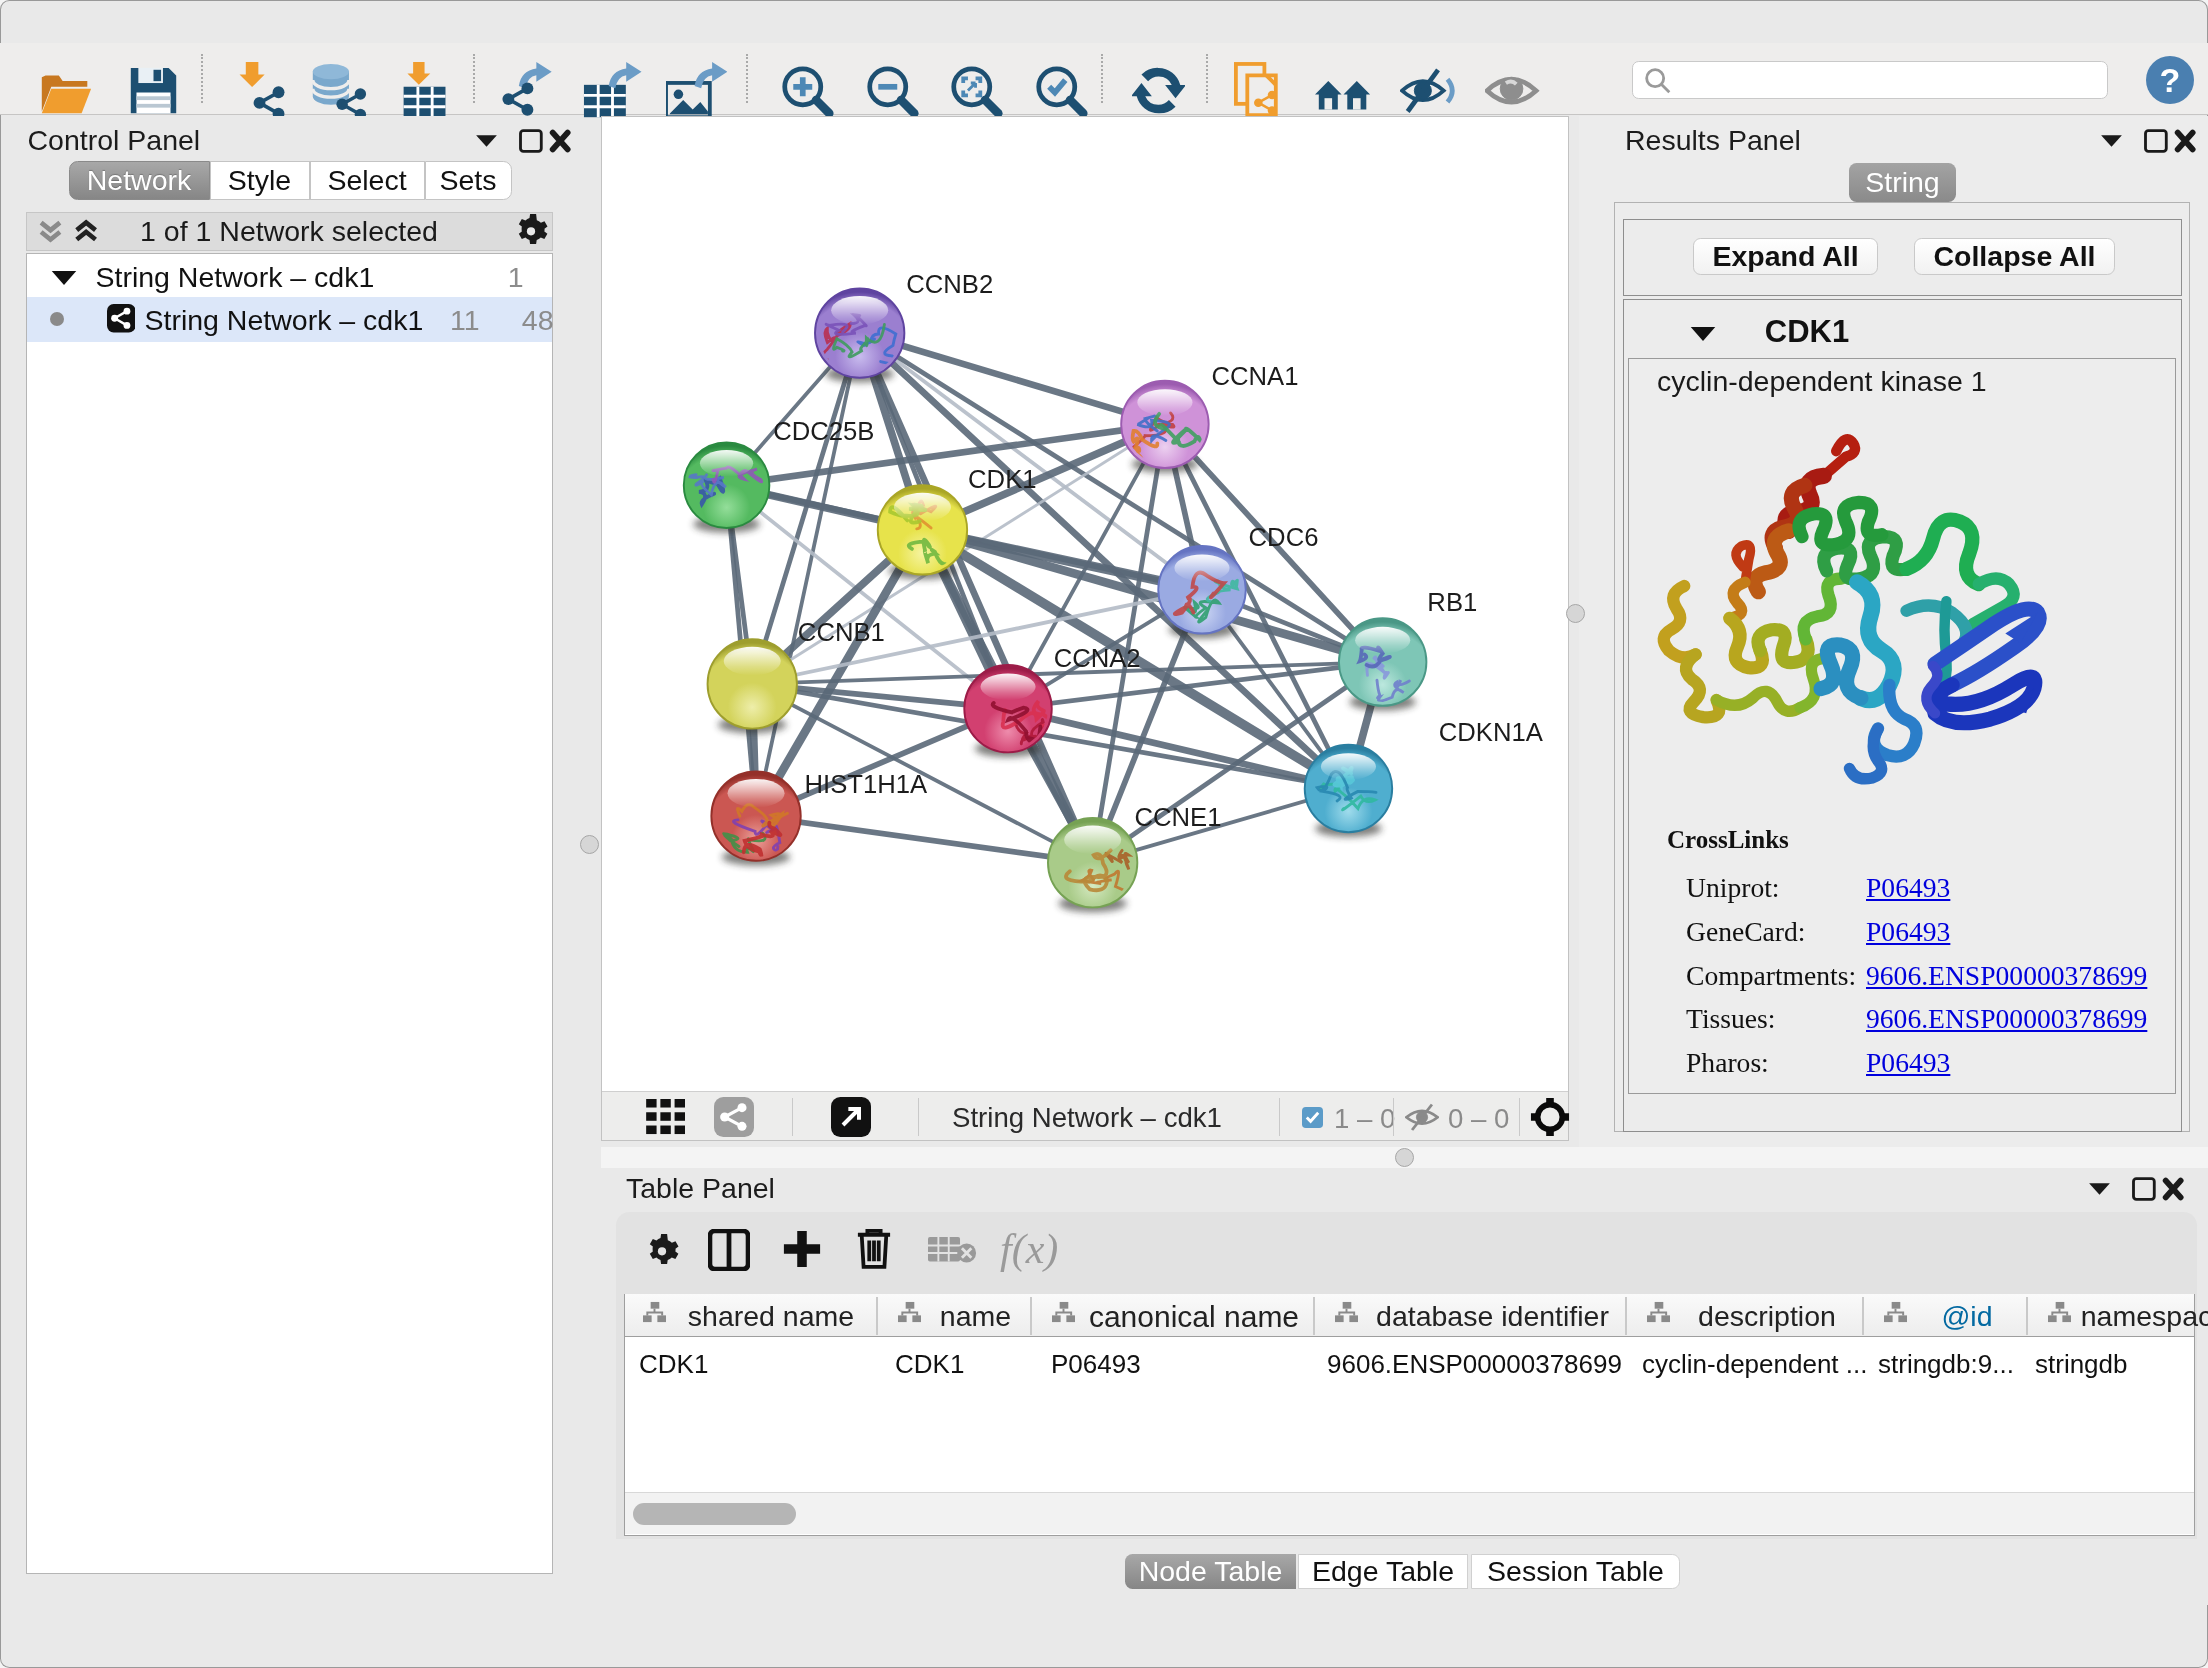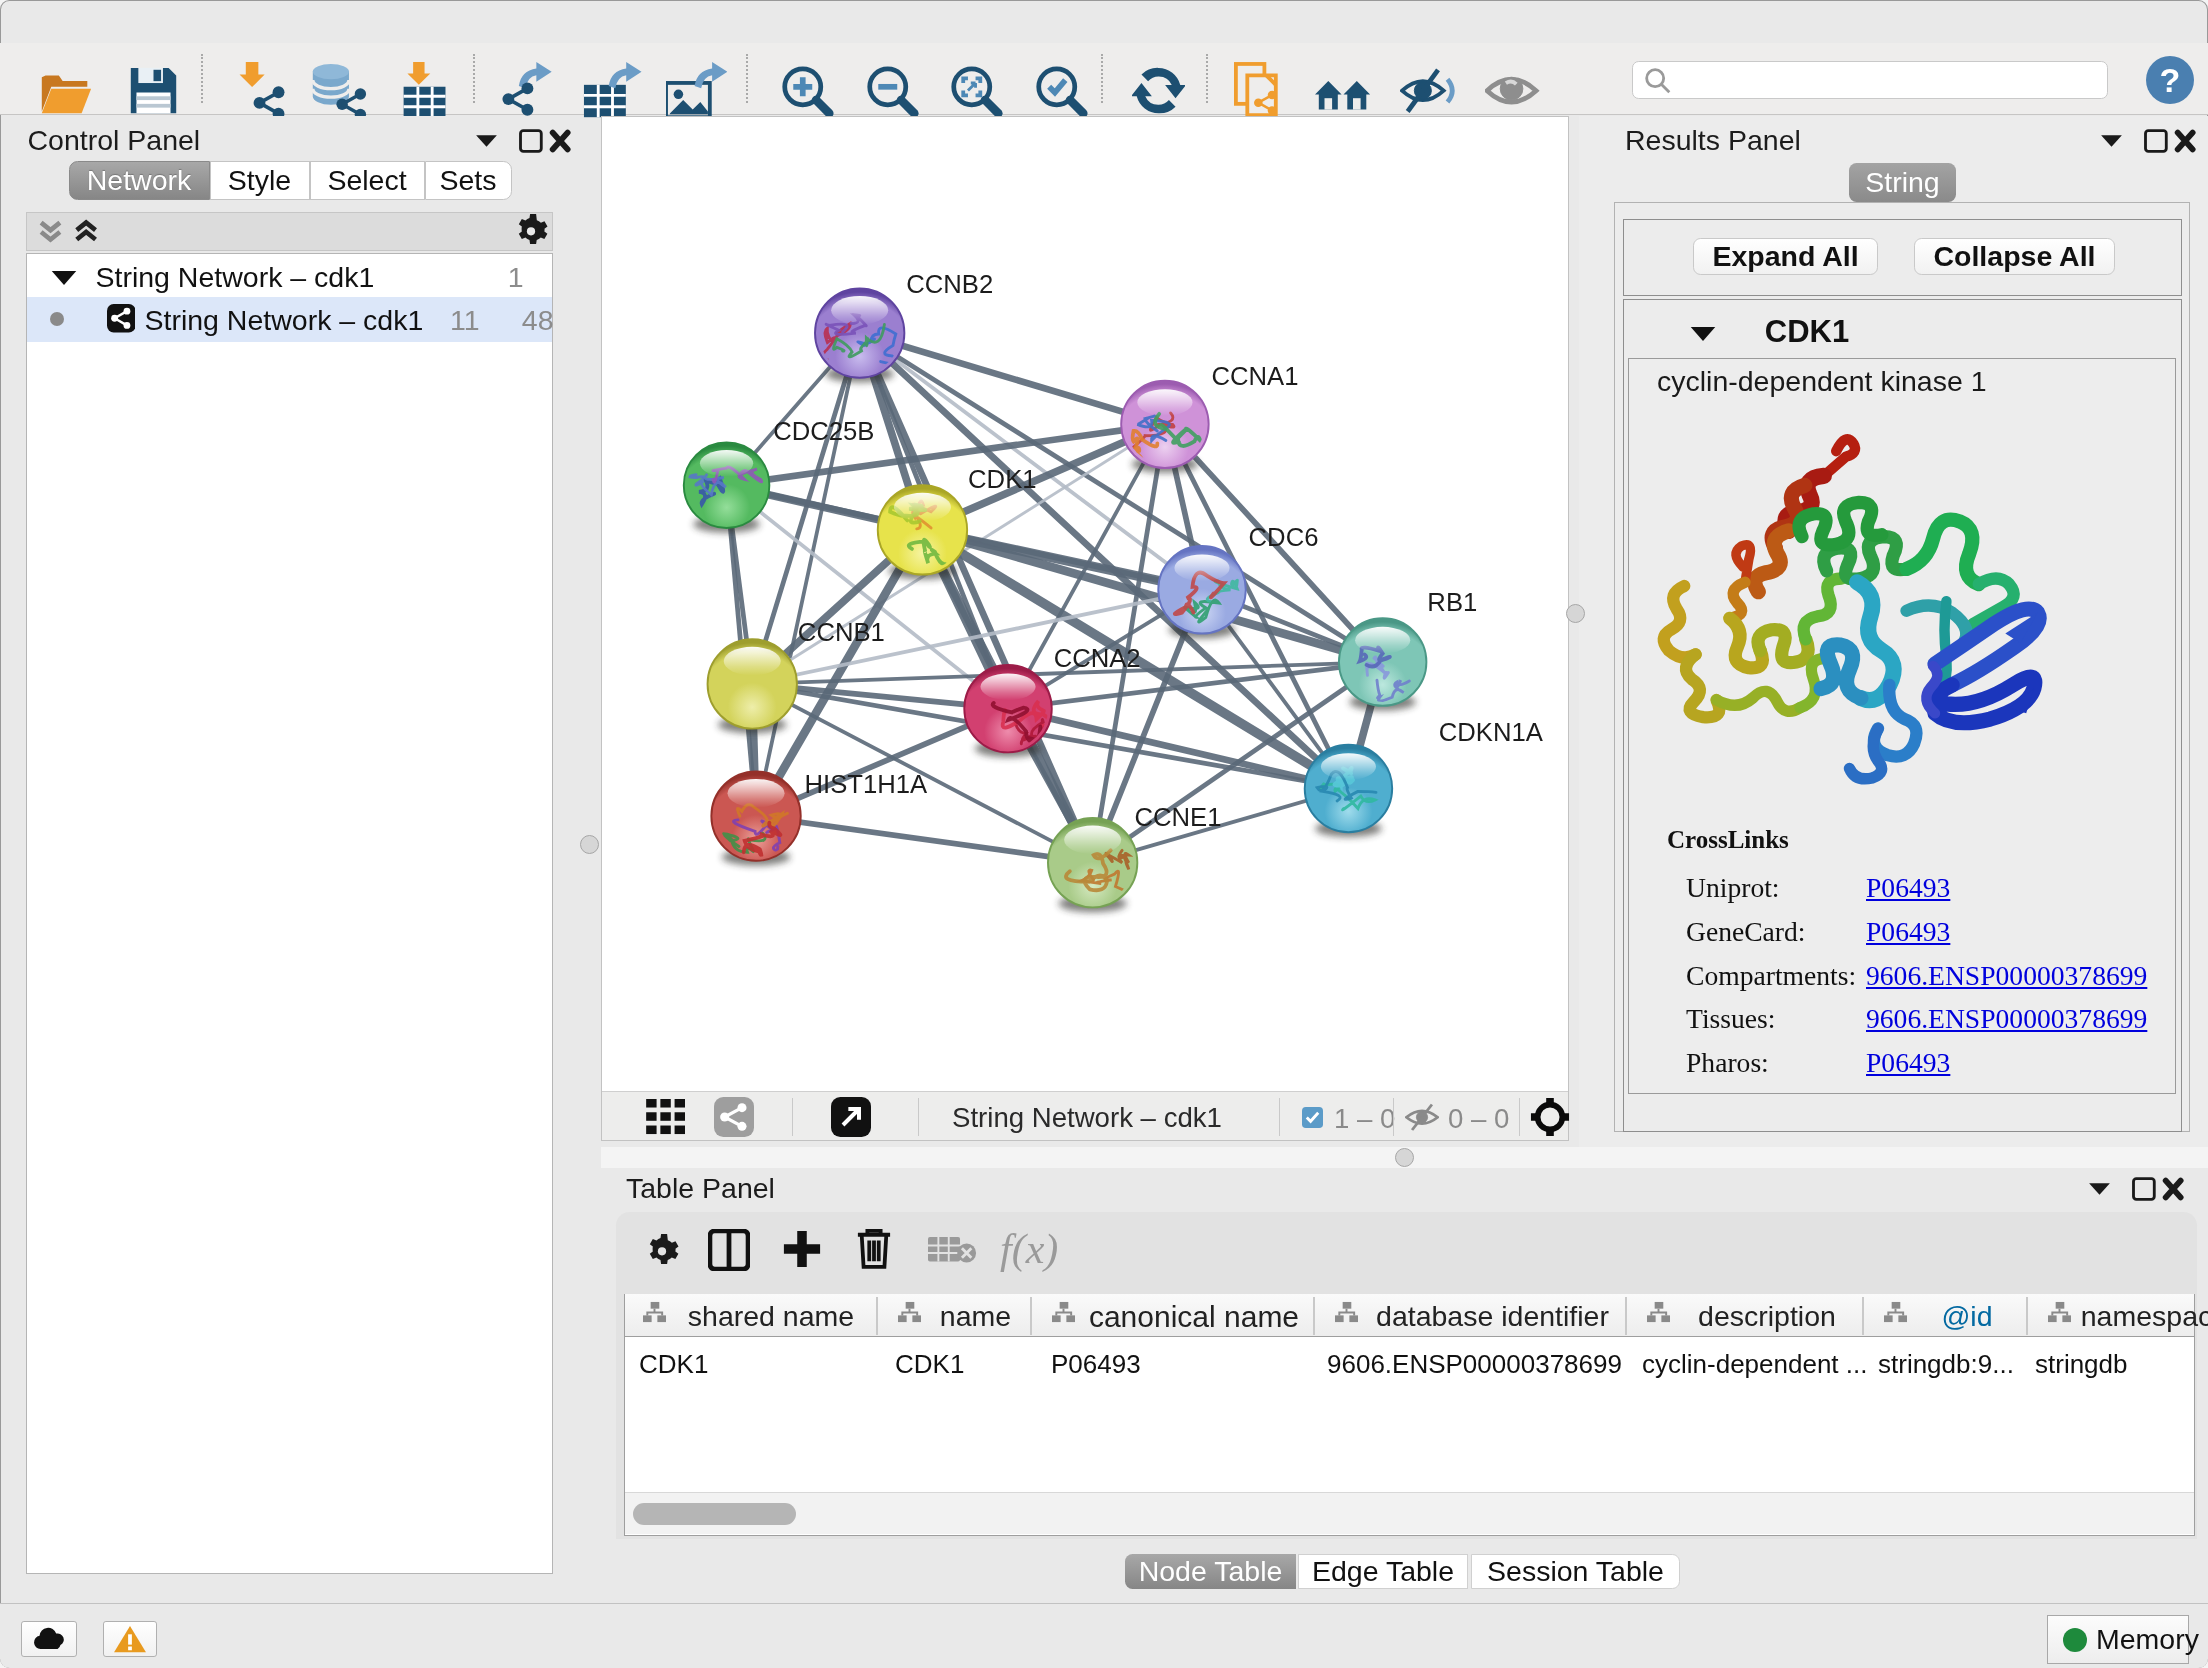--- a/index.html
+++ b/index.html
@@ -211,20 +211,21 @@
 <div class="seg" style="left:415px;width:87px;border-radius:0 8.6px 8.6px 0;">Sets</div>
 <div class="abs" style="left:16px;top:96px;width:527px;height:39px;background:#dcdcdc;border:1px solid #c6c6c6;"></div>
 <svg class="abs" style="left:25px;top:101px;" width="76" height="30" viewBox="0 0 80 32">
 <g fill="none" stroke="#8a8a8a" stroke-width="5">
           <path d="M6 6 L16 14 L26 6 M6 16 L16 24 L26 16"></path>
         </g>
 <g fill="none" stroke="#222" stroke-width="5">
           <path d="M44 14 L54 6 L64 14 M44 24 L54 16 L64 24"></path>
         </g>
 </svg>
+<div class="abs" style="left:16px;top:99px;width:527px;text-align:center;font-size:28.5px;color:#1a1a1a;">1 of 1 Network selected</div>
 <svg class="abs" style="left:502px;top:95px;" width="38" height="38" viewBox="0 0 24 24">
         <path fill="#1a1a1a" d="M12 8a4 4 0 1 0 0 8 4 4 0 0 0 0-8zm9 4c0-.6-.05-1.1-.14-1.6l2-1.6-2-3.5-2.4 1a7.5 7.5 0 0 0-2.7-1.6L15.3.6h-4l-.4 2.6a7.5 7.5 0 0 0-2.7 1.6l-2.4-1-2 3.5 2 1.6c-.1.5-.15 1-.15 1.6s.05 1.1.14 1.6l-2 1.6 2 3.5 2.4-1a7.5 7.5 0 0 0 2.7 1.6l.4 2.6h4l.4-2.6a7.5 7.5 0 0 0 2.7-1.6l2.4 1 2-3.5-2-1.6c.1-.5.14-1 .14-1.6z" transform="translate(0.7,1.4) scale(0.95)"></path>
         <circle cx="12" cy="12.8" r="2.6" fill="#e9e9e9"></circle>
       </svg>
 <div class="abs" style="left:16px;top:137px;width:527px;height:1321px;background:#fff;border:1px solid #b5b5b5;"></div>
 <svg class="abs" style="left:38px;top:150px;" width="32" height="25" viewBox="0 0 34 26">
         <path d="M4 5 L30 5 L17 20 Z" fill="#111"></path>
       </svg>
 <div class="abs" style="left:86px;top:145px;font-size:28.5px;color:#111;">String Network – cdk1</div>
 <div class="abs" style="left:476px;top:145px;width:38px;text-align:right;font-size:28.5px;color:#8c8c8c;">1</div>
@@ -765,36 +766,18 @@
 <div class="abs" style="left:726px;top:181px;font-size:26px;color:#111;white-space:nowrap;">9606.ENSP00000378699</div>
 <div class="abs" style="left:1041px;top:181px;font-size:26px;color:#111;white-space:nowrap;">cyclin-dependent ...</div>
 <div class="abs" style="left:1277px;top:181px;font-size:26px;color:#111;white-space:nowrap;">stringdb:9...</div>
 <div class="abs" style="left:1434px;top:181px;font-size:26px;color:#111;white-space:nowrap;">stringdb</div>
 <div class="abs" style="left:24px;top:324px;width:1569px;height:42px;background:#f2f2f2;border-top:1px solid #d8d8d8;"></div>
 <div class="abs" style="left:32px;top:335px;width:163px;height:22px;background:#b5b5b5;border-radius:11.4px;"></div>
 <div class="abs" style="left:524px;top:386px;width:171px;height:35px;background:linear-gradient(#a8a8a8,#868686);border-radius:7.6px 0 0 7.6px;color:#fff;font-size:28.5px;text-align:center;line-height:35px;">Node Table</div>
 <div class="abs" style="left:697px;top:386px;width:170px;height:35px;background:#fff;border:1px solid #d0d0d0;color:#111;font-size:28.5px;text-align:center;line-height:33px;">Edge Table</div>
 <div class="abs" style="left:870px;top:386px;width:209px;height:35px;background:#fff;border:1px solid #d0d0d0;border-radius:0 7.6px 7.6px 0;color:#111;font-size:28.5px;text-align:center;line-height:33px;">Session Table</div>
   </div>
-  <div id="statusbar">
-    <div class="abs btn" style="left:21px;top:17px;width:56px;height:36px;border-radius:2.9px;border-color:#b0b0b0;">
-<svg width="38" height="27" viewBox="0 0 40 28" style="position:absolute;left:8.6px;top:3.8px;">
-          <path d="M10 24 a7 7 0 0 1 -1-13.9 a9 9 0 0 1 17.5-2.3 a6.5 6.5 0 0 1 4.5 12.1 a6 6 0 0 1 -3 4.1 Z" fill="#111"></path>
-        </svg>
-      </div>
-<div class="abs btn" style="left:103px;top:17px;width:54px;height:36px;border-radius:2.9px;border-color:#b0b0b0;">
-<svg width="36" height="30" viewBox="0 0 38 32" style="position:absolute;left:7.6px;top:1.9px;">
-          <path d="M19 2 L36 30 L2 30 Z" fill="#e89a1f"></path>
-          <rect x="17" y="11" width="4" height="11" fill="#fff"></rect>
-          <rect x="17" y="24" width="4" height="4" fill="#fff"></rect>
-        </svg>
-      </div>
-<div class="abs" style="left:2047px;top:10.5px;width:142px;height:49px;background:linear-gradient(#fcfcfc,#ededed);border:1.9px solid #a8a8a8;">
-<div style="position:absolute;left:15px;top:12.4px;width:24px;height:24px;border-radius:50%;background:#1e8a3c;"></div>
-<div style="position:absolute;left:48px;top:7.6px;font-size:28.5px;color:#111;">Memory</div>
-      </div>
-  </div>
   <div class="abs" style="left:580px;top:835px;width:19px;height:19px;border-radius:50%;background:#d6d6d6;border:1px solid #a6a6a6;"></div>
 <div class="abs" style="left:1566px;top:604px;width:19px;height:19px;border-radius:50%;background:#d6d6d6;border:1px solid #a6a6a6;"></div>
 <div class="abs" style="left:601px;top:1147px;width:1607px;height:21px;background:#f4f4f4;"></div>
 <div class="abs" style="left:1395px;top:1148px;width:19px;height:19px;border-radius:50%;background:#d6d6d6;border:1px solid #a6a6a6;"></div>
 </div>
 
 
 </body></html>

